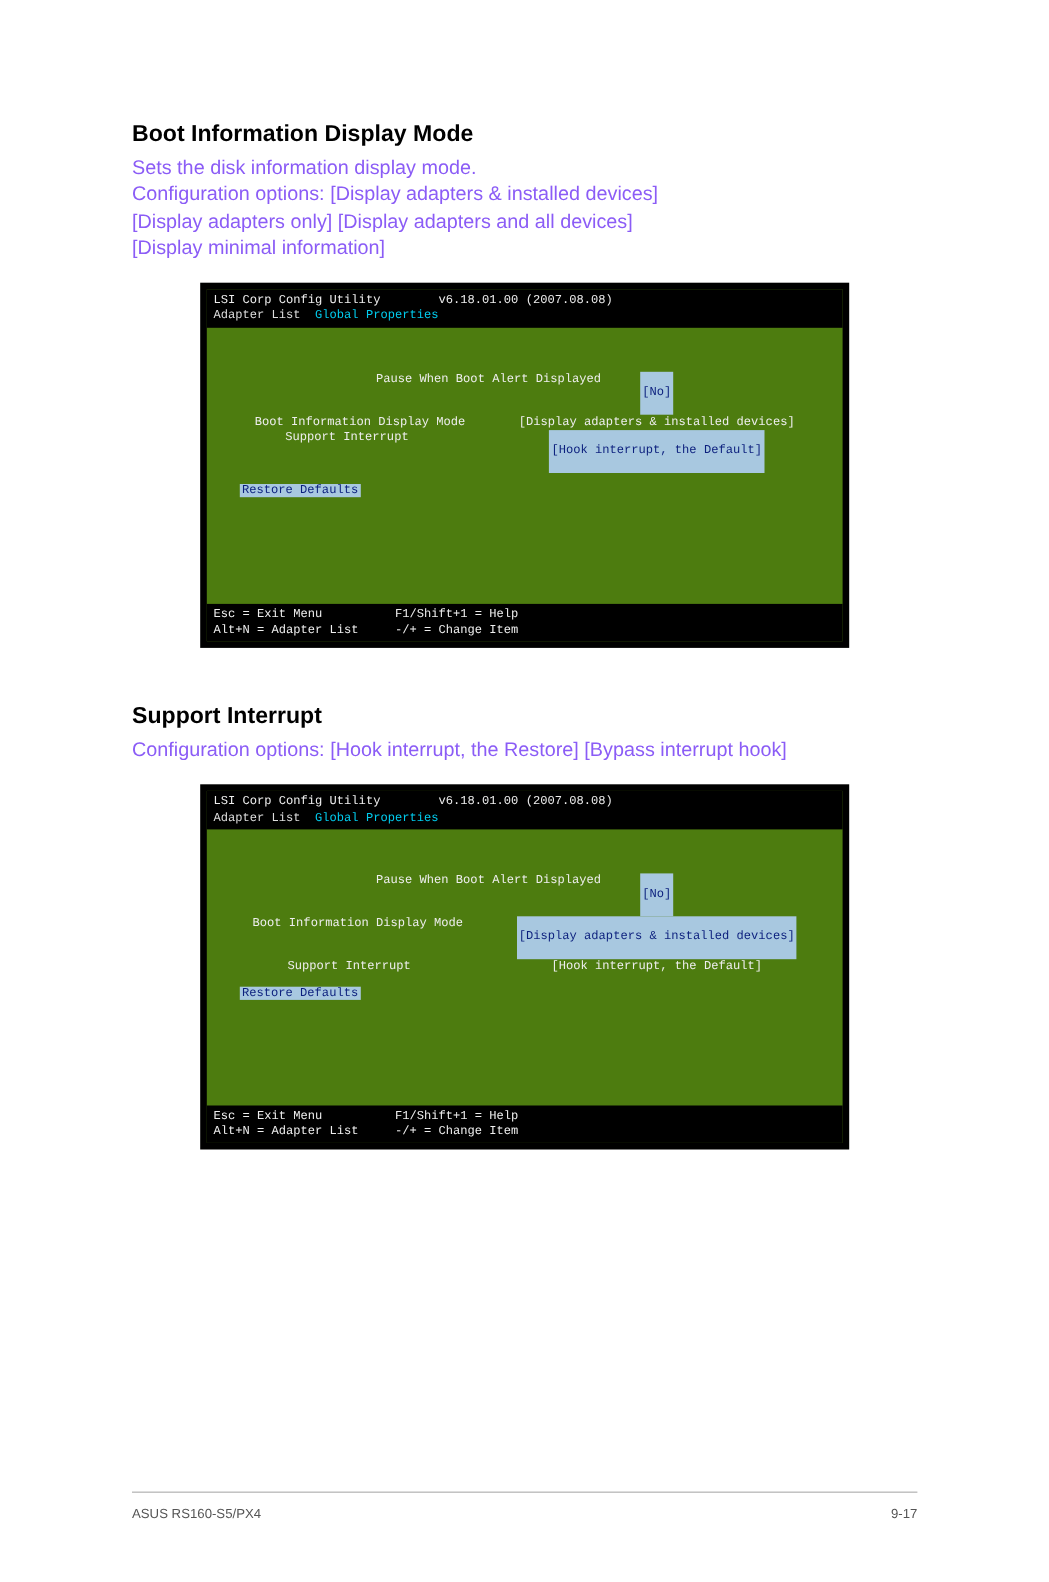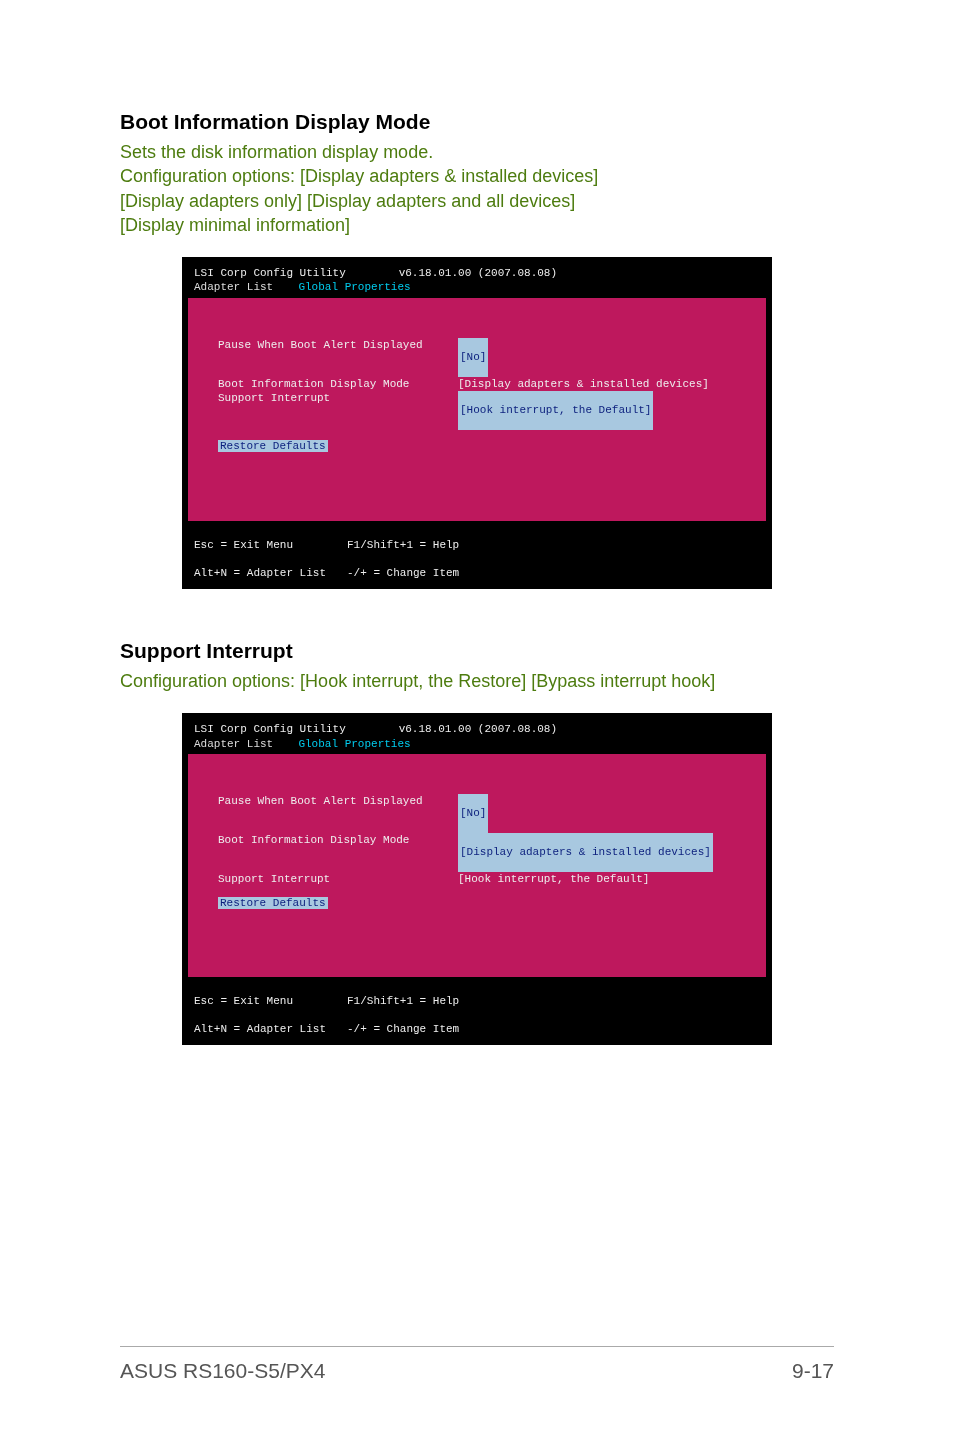--- a/index.html
+++ b/index.html
@@ -12,53 +12,54 @@
     padding: 110px 120px 0 120px;
   }
   .section-heading {
     font-size: 21px;
     font-weight: bold;
     color: #000;
     margin-bottom: 6px;
   }
   .body-text {
     font-size: 18px;
-    color: #4d7c0f;
+    color: #8b5cf6;
     line-height: 1.35;
     margin-bottom: 20px;
   }
   .bios-outer {
     width: 590px;
     margin: 0 auto 50px auto;
     background: #000;
     padding: 6px;
   }
   .bios-screen {
     width: 100%;
     height: 320px;
-    background: #be185d;
+    background: #4d7c0f;
     position: relative;
     font-family: "Lucida Console", "Courier New", monospace;
     font-size: 11px;
     color: #eee;
   }
   .bios-header {
     background: #000;
     color: #eee;
     padding: 3px 6px;
     line-height: 1.3;
   }
   .bios-header-row2 { color: #ddd; }
-  .cyan { color: #0ce; margin-left: 12px; }
+  .cyan { color: #0ce; }
   .bios-body {
     padding: 40px 30px 0 30px;
   }
   .bios-row {
     display: flex;
     line-height: 1.35;
+    justify-content: center;
   }
   .bios-label {
     color: #eee;
     width: 240px;
     flex-shrink: 0;
   }
   .bios-val { color: #eee; }
   .bios-highlight {
     background: #a8c8e0;
     color: #0b1f7d;
@@ -74,31 +75,31 @@
   .bios-footer {
     position: absolute;
     bottom: 0;
     left: 0;
     right: 0;
     background: #000;
     color: #eee;
     padding: 3px 6px;
     line-height: 1.3;
   }
-  .foot-col1 { display: inline-block; width: 153px; margin-top: 14px; }
+  .foot-col1 { display: inline-block; width: 165px; }
   .page-footer {
     position: absolute;
     bottom: 55px;
     left: 120px;
     right: 120px;
     border-top: 1px solid #aaa;
     padding-top: 12px;
     display: flex;
     justify-content: space-between;
-    font-size: 21px;
+    font-size: 12px;
     color: #555;
   }
 </style>
 </head>
 <body>
 
 <div class="section-heading">Boot Information Display Mode</div>
 <div class="body-text">
   Sets the disk information display mode.<br>
   Configuration options: [Display adapters &amp; installed devices]<br>

